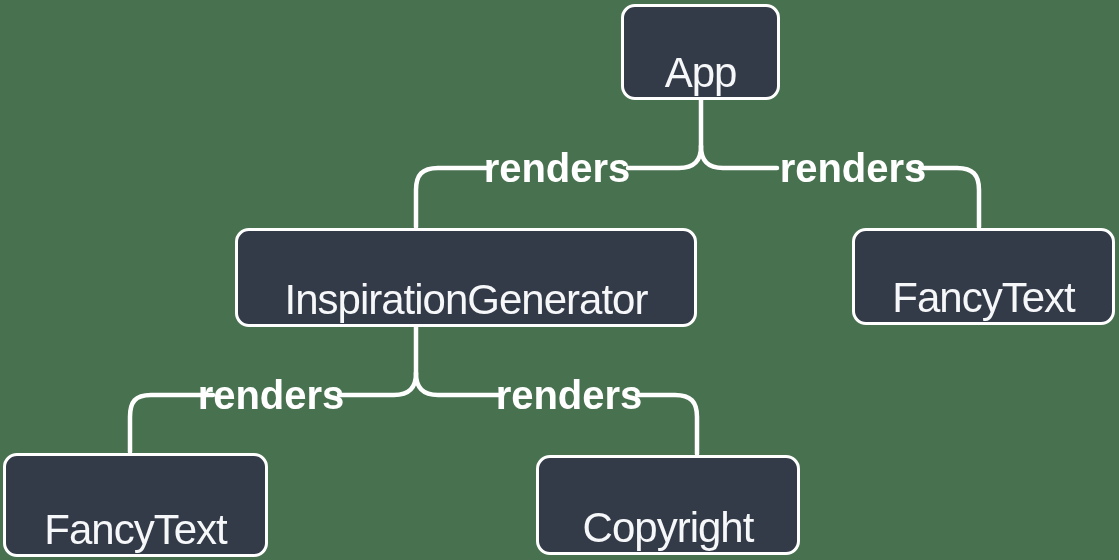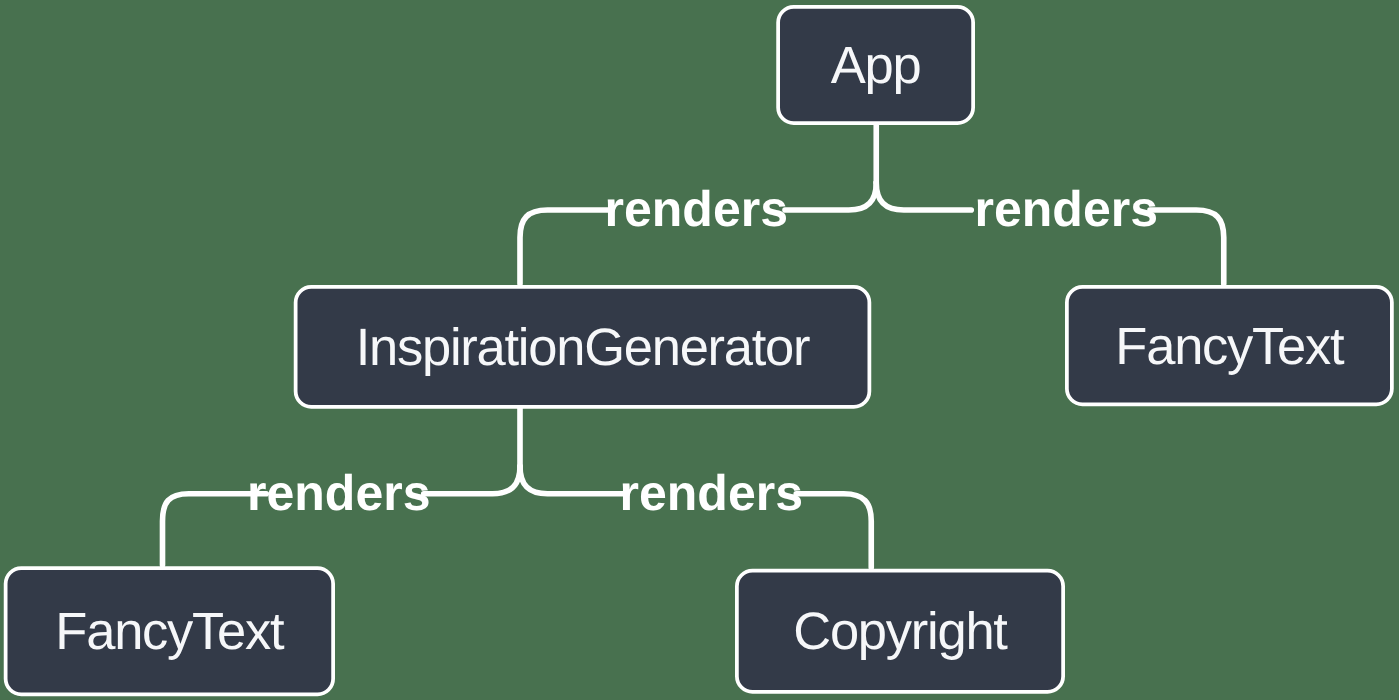--- a/index.html
+++ b/index.html
@@ -33,21 +33,21 @@
     stroke: var(--edge-color);
     stroke-width: 4.5;
     stroke-linecap: round;
   }
   .node {
     position: absolute;
     background: var(--node-fill);
     border: 3.5px solid var(--node-border);
     border-radius: 14px;
     display: flex;
-    align-items: center;
+    align-items: flex-end;
     justify-content: center;
   }
   .node .node-label {
     color: var(--node-text);
     font-size: 42px;
     font-weight: 400;
     letter-spacing: -1px;
     white-space: nowrap;
   }
   .edge-label {
@@ -56,21 +56,21 @@
     color: var(--edge-label-color);
     font-size: 40px;
     font-weight: 700;
     white-space: nowrap;
     line-height: 1;
   }
   #node-app                  { left: 621px; top: 4px;   width: 159px; height: 96px; }
   #node-inspiration-generator{ left: 195px; top: 228px; width: 462px; height: 99px; margin-left: 40px; }
   #node-fancy-text-right     { left: 852px; top: 228px; width: 263px; height: 97px; }
   #node-fancy-text-left      { left: 3px;   top: 453px; width: 265px; height: 104px; }
-  #node-copyright            { left: 588px; top: 455px; width: 264px; height: 100px; }
+  #node-copyright            { left: 536px; top: 455px; width: 264px; height: 100px; }
   #edge-label-1 { left: 557px; top: 168px; }
   #edge-label-2 { left: 853px; top: 168px; }
   #edge-label-3 { left: 271px; top: 395px; }
   #edge-label-4 { left: 569px; top: 395px; }
 </style>
 </head>
 <body>
 
 <div class="canvas">
 

